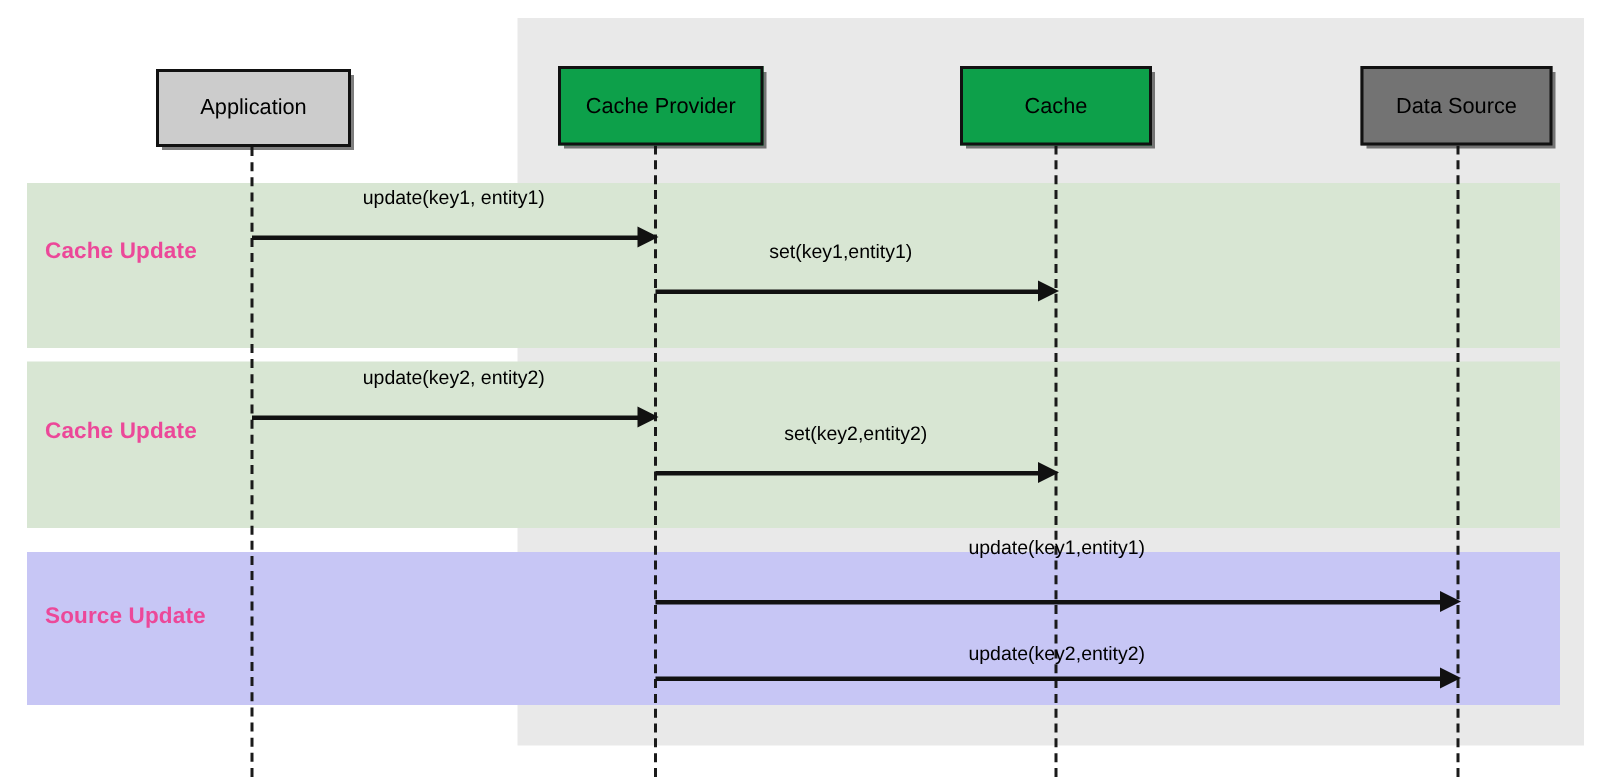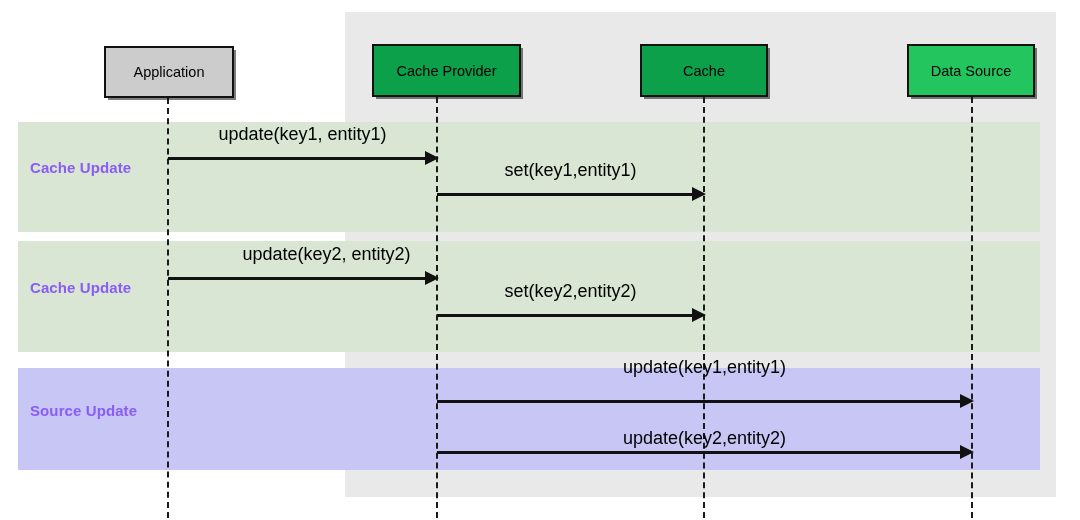--- a/index.html
+++ b/index.html
@@ -23,21 +23,21 @@
   }
 
   
   .band {
     position: absolute;
   }
   .band-label {
     position: absolute;
     font-weight: bold;
     font-size: 15px;
-    color: #8b5cf6;
+    color: #ec4899;
     white-space: nowrap;
     letter-spacing: 0.1px;
   }
 
   
   .lifeline {
     position: absolute;
     width: 0;
     border-left: 2.4px dashed #1a1a1a;
   }
@@ -69,21 +69,21 @@
   .arrowhead {
     position: absolute;
     width: 0;
     height: 0;
     border-top: 7px solid transparent;
     border-bottom: 7px solid transparent;
     border-left: 14px solid #111;
   }
   .msg-label {
     position: absolute;
-    font-size: 18px;
+    font-size: 13px;
     color: #000;
     white-space: nowrap;
     text-align: center;
   }
 </style>
 </head>
 <body>
 
 <div id="canvas">
 
@@ -104,43 +104,43 @@
       <div class="lifeline" style="left: 703px; top: 97px; height: 421px;"></div>
       <div class="lifeline" style="left: 971px; top: 97px; height: 421px;"></div>
     </div>
 
   <div id="messages-layer">
       <div class="msg-line" style="left: 168px; top: 157px; width: 259px;"></div>
       <div class="arrowhead" style="left: 425px; top: 151px;"></div>
       <div class="msg-label" style="left: 168px; width: 269px; top: 124px;">update(key1, entity1)</div>
       <div class="msg-line" style="left: 437px; top: 193px; width: 257px;"></div>
       <div class="arrowhead" style="left: 692px; top: 187px;"></div>
-      <div class="msg-label" style="left: 437px; width: 267px; top: 160px;">set(key1,entity1)</div>
+      <div class="msg-label" style="left: 427px; width: 267px; top: 160px;">set(key1,entity1)</div>
       <div class="msg-line" style="left: 168px; top: 277px; width: 259px;"></div>
       <div class="arrowhead" style="left: 425px; top: 271px;"></div>
-      <div class="msg-label" style="left: 168px; width: 269px; top: 244px; margin-left: 24px;">update(key2, entity2)</div>
+      <div class="msg-label" style="left: 168px; width: 269px; top: 244px;">update(key2, entity2)</div>
       <div class="msg-line" style="left: 437px; top: 314px; width: 257px;"></div>
       <div class="arrowhead" style="left: 692px; top: 308px;"></div>
       <div class="msg-label" style="left: 437px; width: 267px; top: 281px; text-align: center;">set(key2,entity2)</div>
       <div class="msg-line" style="left: 437px; top: 400px; width: 525px;"></div>
       <div class="arrowhead" style="left: 960px; top: 394px;"></div>
       <div class="msg-label" style="left: 437px; width: 535px; top: 357px;">update(key1,entity1)</div>
       <div class="msg-line" style="left: 437px; top: 451px; width: 525px;"></div>
       <div class="arrowhead" style="left: 960px; top: 445px;"></div>
       <div class="msg-label" style="left: 437px; width: 535px; top: 428px;">update(key2,entity2)</div>
     </div>
 
   <div id="actors-layer">
       <div class="actor" style="left: 104px; top: 46px; width: 130px; height: 52px; background: rgb(204, 204, 204);">
         <div class="actor-label" style="top: 16px; color: rgb(0, 0, 0);">Application</div>
       </div>
-      <div class="actor" style="left: 372px; top: 44px; width: 149px; height: 53px; background: rgb(13, 160, 74);">
+      <div class="actor" style="left: 372px; top: 44px; width: 137px; height: 53px; background: rgb(13, 160, 74);">
         <div class="actor-label" style="top: 16.5px; color: rgb(0, 0, 0);">Cache Provider</div>
       </div>
       <div class="actor" style="left: 640px; top: 44px; width: 128px; height: 53px; background: rgb(13, 160, 74);">
         <div class="actor-label" style="top: 16.5px; color: rgb(0, 0, 0);">Cache</div>
       </div>
-      <div class="actor" style="left: 907px; top: 44px; width: 128px; height: 53px; background: #22c55e;">
+      <div class="actor" style="left: 907px; top: 44px; width: 128px; height: 53px; background: #737373;">
         <div class="actor-label" style="top: 16.5px; color: rgb(0, 0, 0);">Data Source</div>
       </div>
     </div>
 
 </div>
 
 </body></html>

